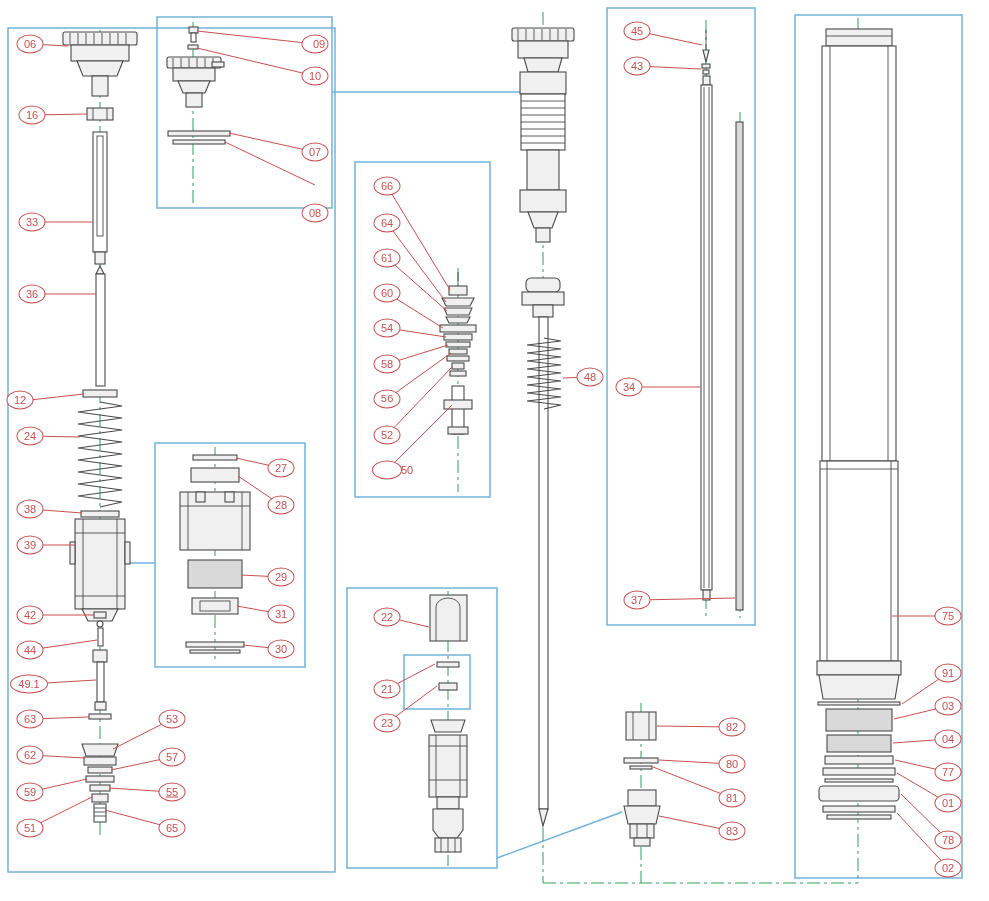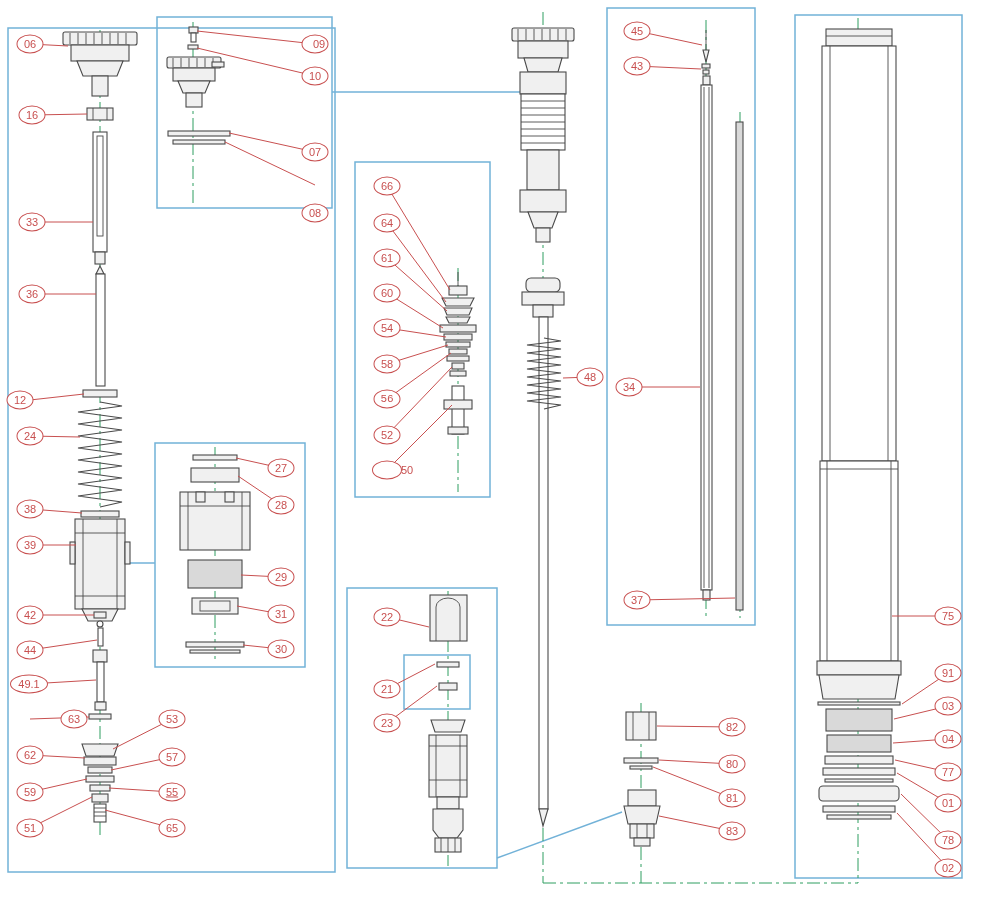--- a/index.html
+++ b/index.html
@@ -351,21 +351,21 @@
       <div class="callout" style="left: 32px; top: 115px;">16</div>
       <div class="callout" style="left: 32px; top: 222px;">33</div>
       <div class="callout" style="left: 32px; top: 294px;">36</div>
       <div class="callout" style="left: 20px; top: 400px;">12</div>
       <div class="callout" style="left: 30px; top: 436px;">24</div>
       <div class="callout" style="left: 30px; top: 509px;">38</div>
       <div class="callout" style="left: 30px; top: 545px;">39</div>
       <div class="callout" style="left: 30px; top: 615px;">42</div>
       <div class="callout" style="left: 30px; top: 650px;">44</div>
       <div class="callout wide" style="left: 29px; top: 684px;">49.1</div>
-      <div class="callout" style="left: 30px; top: 719px; margin-left: 44px;">63</div>
+      <div class="callout" style="left: 30px; top: 719px;">63</div>
       <div class="callout" style="left: 30px; top: 755px;">62</div>
       <div class="callout" style="left: 30px; top: 792px;">59</div>
       <div class="callout" style="left: 30px; top: 828px;">51</div>
       <div class="callout" style="left: 172px; top: 719px;">53</div>
       <div class="callout" style="left: 172px; top: 757px;">57</div>
       <div class="callout" style="left: 172px; top: 792px; text-decoration: underline;">55</div>
       <div class="callout" style="left: 172px; top: 828px;">65</div>
       <div class="callout" style="left: 315px; top: 44px; padding-left: 8px;">09</div>
       <div class="callout" style="left: 315px; top: 76px;">10</div>
       <div class="callout" style="left: 315px; top: 152px;">07</div>

